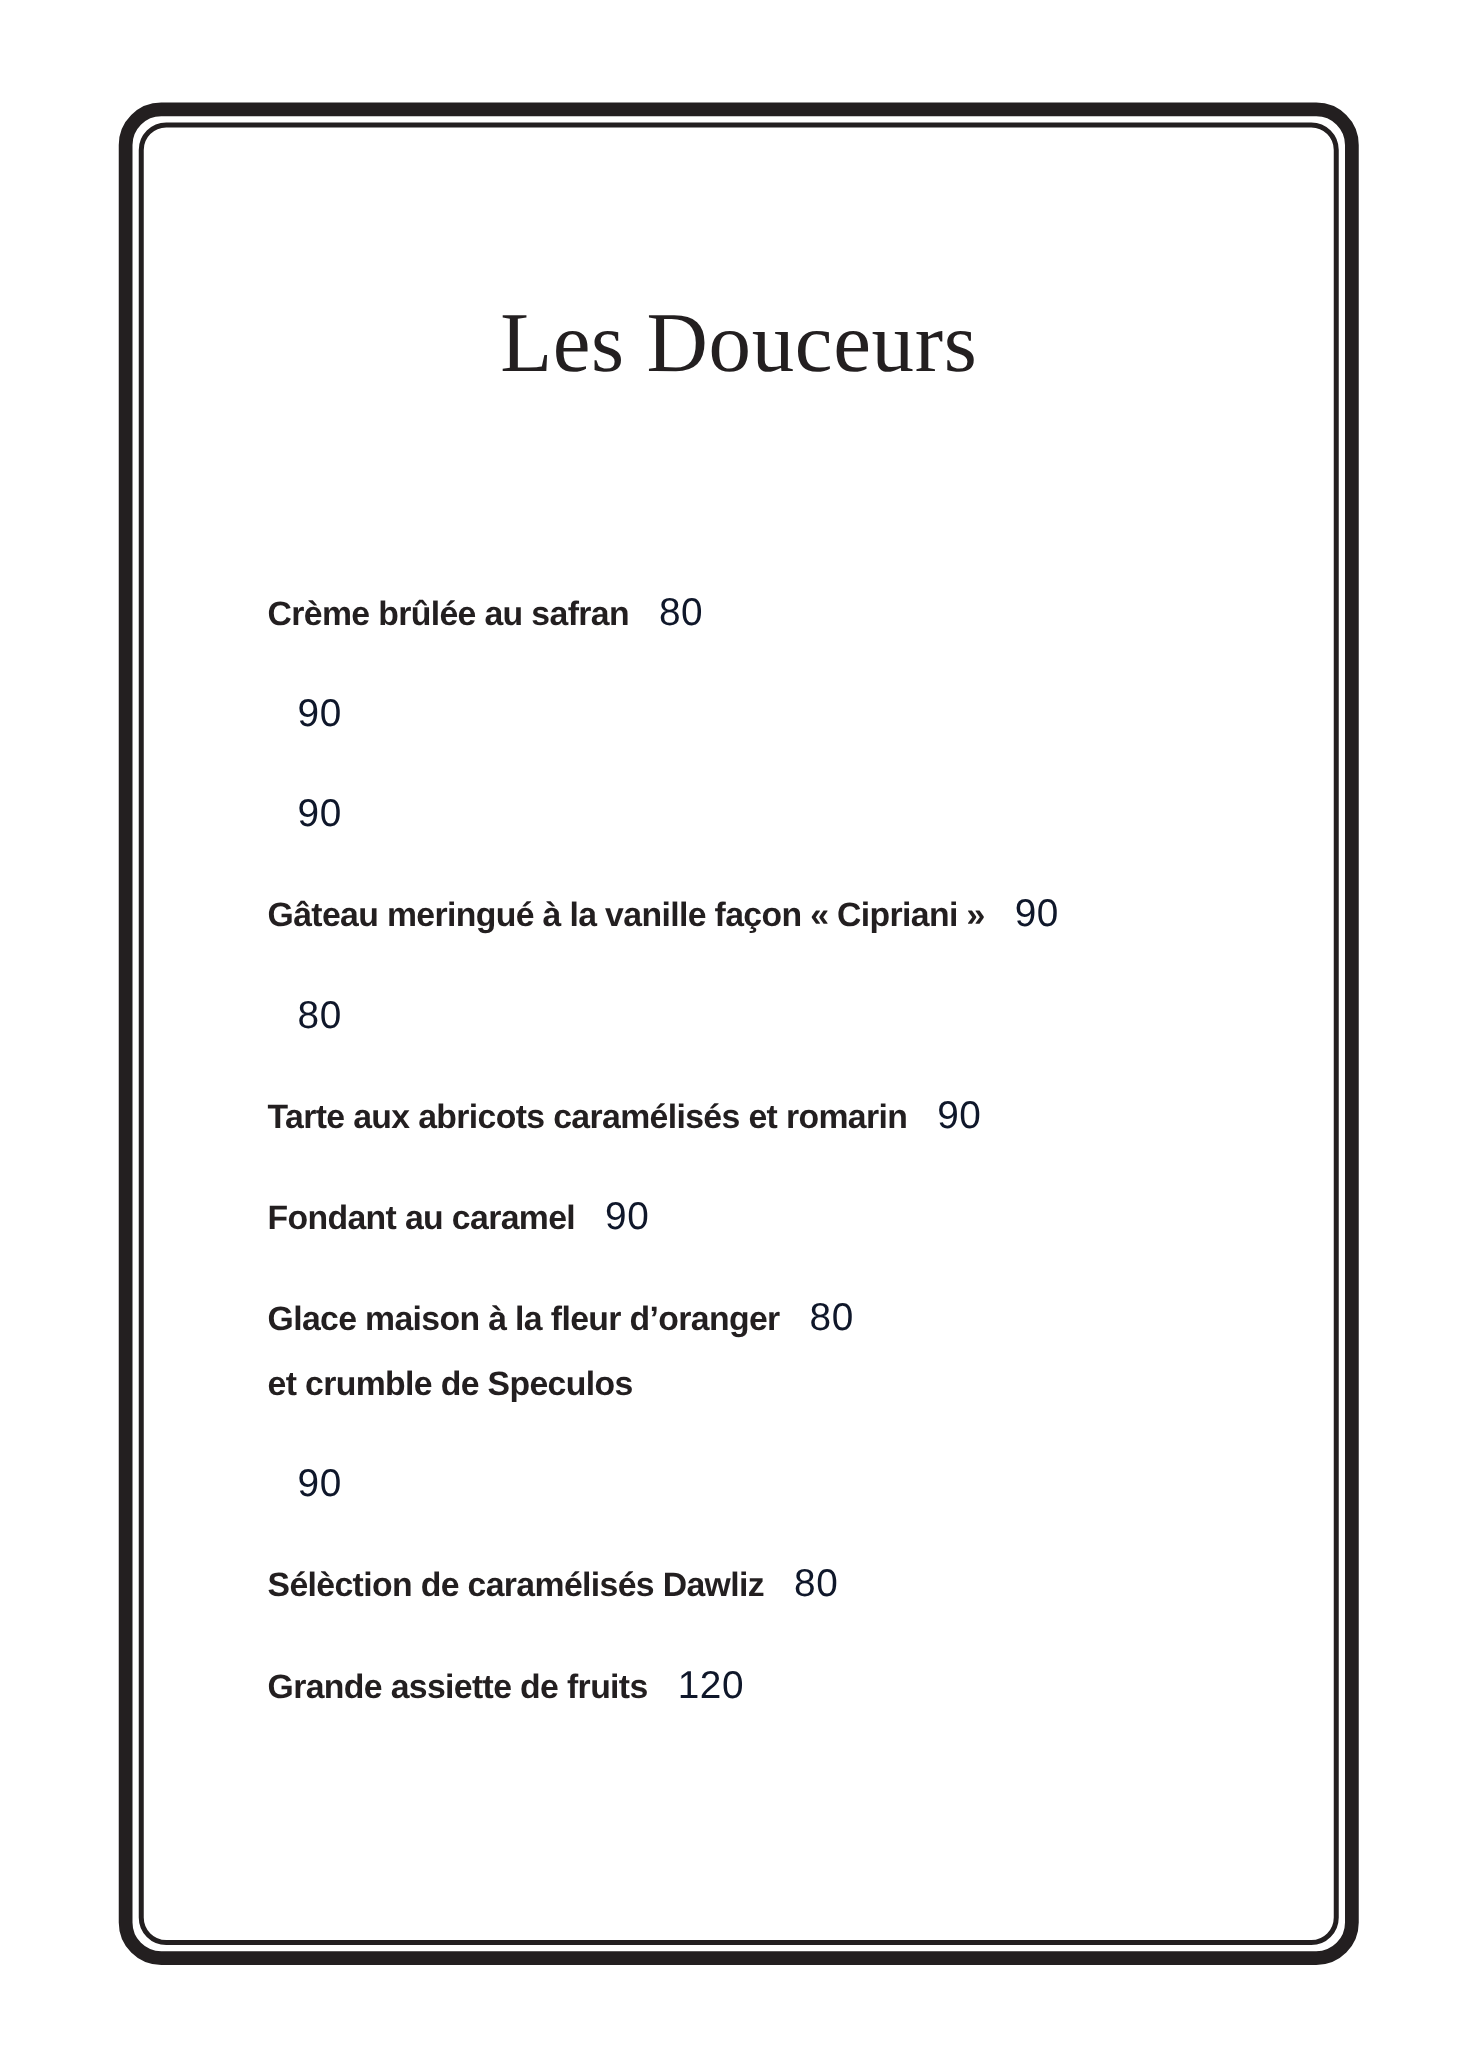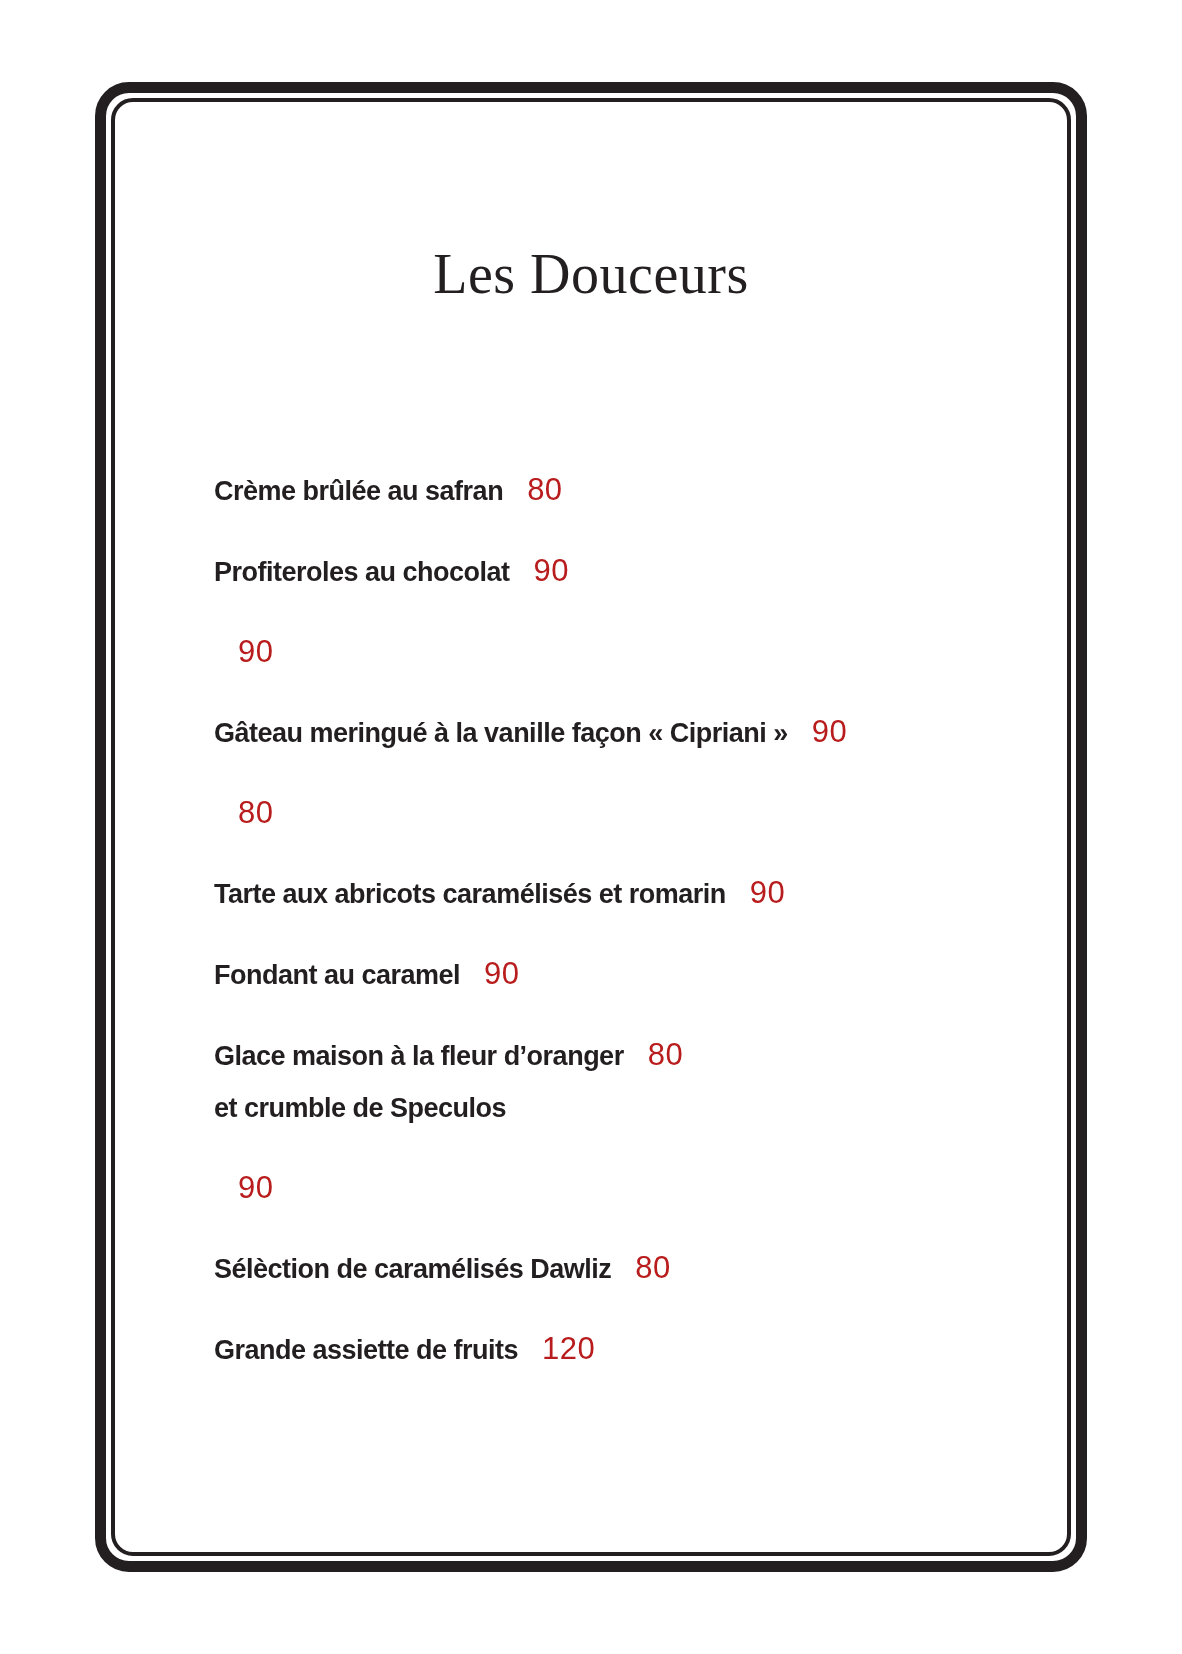--- a/index.html
+++ b/index.html
@@ -38,21 +38,21 @@
   }
   .title {
     position: absolute;
     top: 240px;
     left: 0;
     width: 100%;
     margin: 0;
     text-align: center;
     font-family: "Liberation Serif", serif;
     font-weight: 400;
-    font-size: 56px;
+    font-size: 68px;
     line-height: 68px;
     letter-spacing: 0.5px;
     color: #231f20;
   }
   .menu-list {
     position: absolute;
     left: 214px;
     top: 475px;
     width: 748px;
   }
@@ -73,21 +73,21 @@
     display: block;
     margin-top: 22px;
   }
   .item-price {
     font-weight: 400;
     font-size: 31px;
     line-height: 30px;
     letter-spacing: 0.5px;
     margin-left: 24px;
     white-space: nowrap;
-    color: #b91c1c;
+    color: #0f172a;
   }
 </style>
 </head>
 <body>
 
 <div class="page">
 
   <div class="outer-frame">
     <div class="inner-frame"></div>
   </div>
@@ -95,21 +95,20 @@
   <h1 class="title">Les Douceurs</h1>
 
   <div class="menu-list">
 
     <div class="menu-row">
       <span class="item-name">Crème brûlée au safran</span>
       <span class="item-price">80</span>
     </div>
 
     <div class="menu-row">
-      <span class="item-name">Profiteroles au chocolat</span>
       <span class="item-price">90</span>
     </div>
 
     <div class="menu-row">
       <span class="item-price">90</span>
     </div>
 
     <div class="menu-row">
       <span class="item-name">Gâteau meringué à la vanille façon « Cipriani »</span>
       <span class="item-price">90</span>

